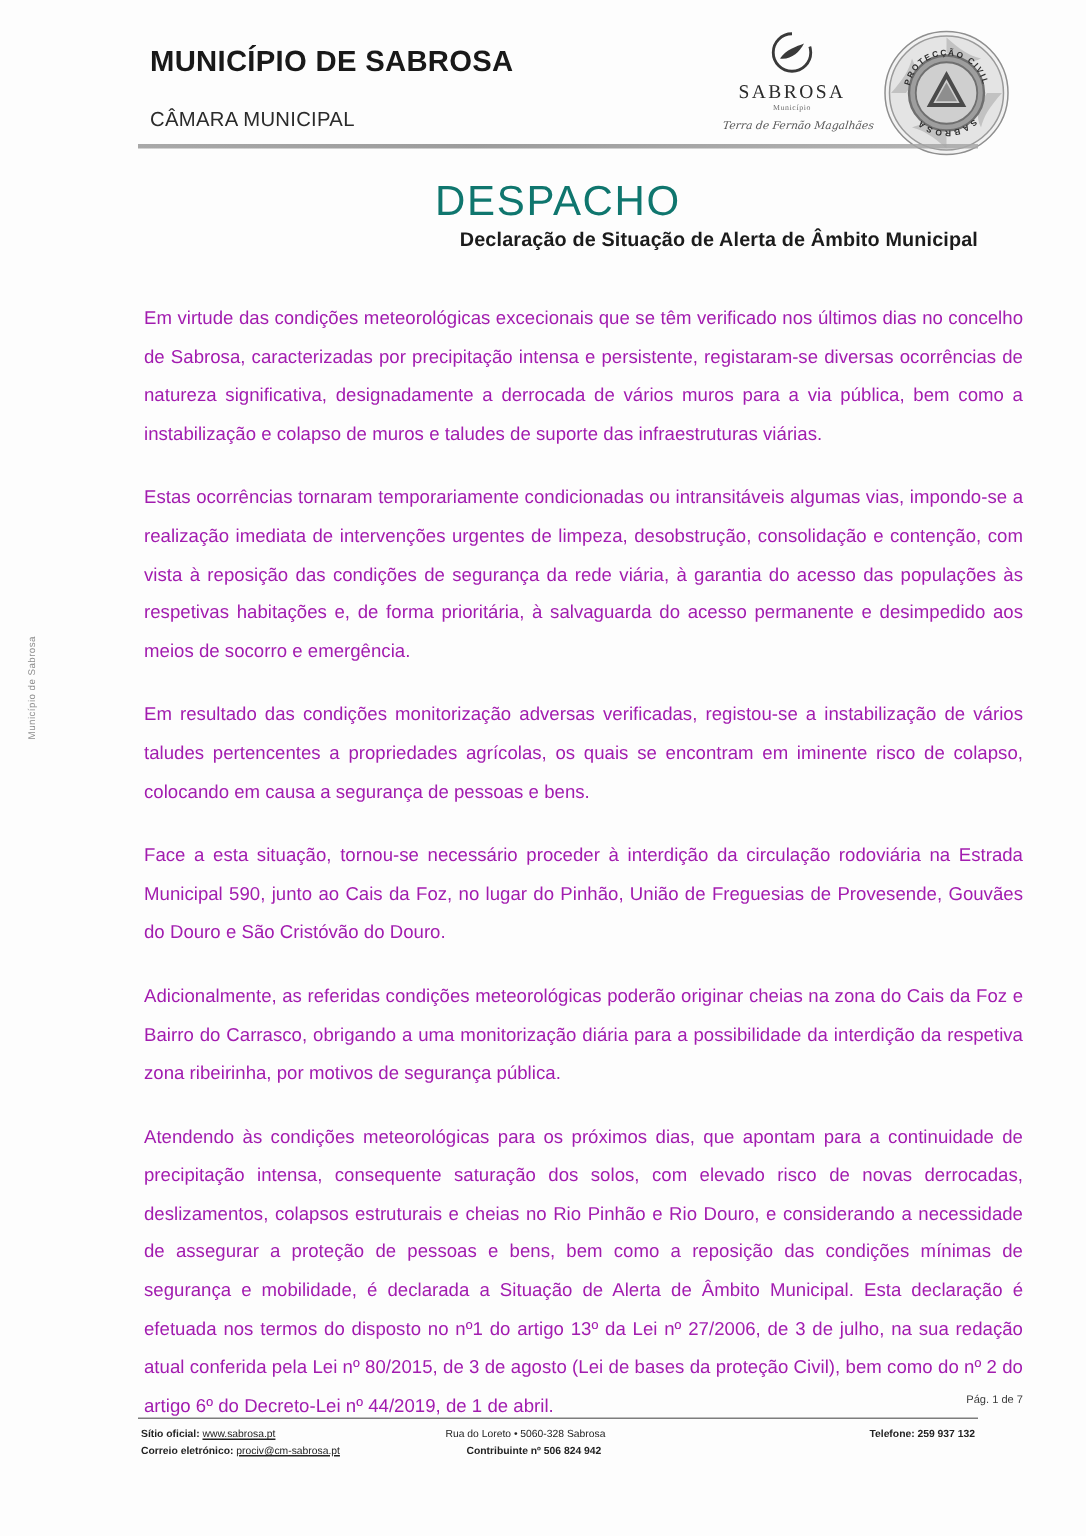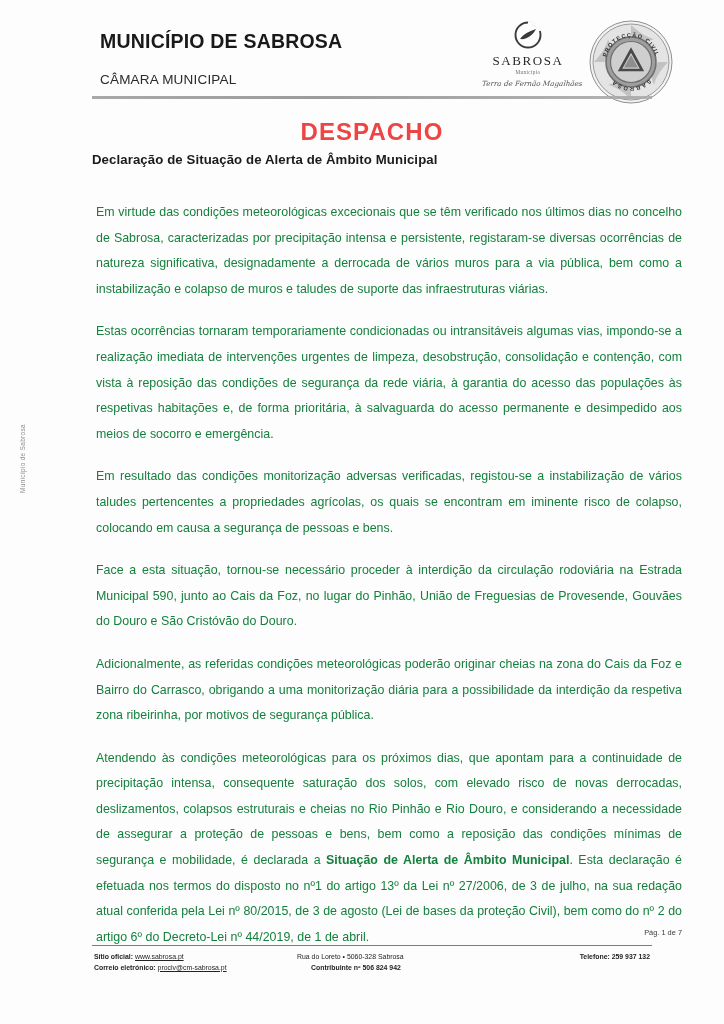--- a/index.html
+++ b/index.html
@@ -80,47 +80,46 @@
     position: absolute; left: 92px; top: 96px;
     width: 560px; height: 3px;
     background: linear-gradient(90deg,#9a9a9a,#8b8b8b 40%,#a8a8a8);
     opacity: .85;
   }
 
   
   #doc-title {
     position: absolute; left: 92px; top: 118px;
     width: 560px; text-align: center;
-    font-size: 24px; letter-spacing: 1.1px;
-    color: #ef4444;
-    font-weight: bold;
+    font-size: 28px; letter-spacing: 1.1px;
+    color: #0f766e;
   }
   #doc-subtitle {
     position: absolute; left: 92px; top: 152px;
-    width: 560px; text-align: left;
+    width: 560px; text-align: right;
     font-size: 13.2px; font-weight: bold;
     color: #1b1b1b; letter-spacing: .1px;
   }
 
   
   #body-text {
     position: absolute;
     left: 96px; top: 200px;
     width: 586px;
   }
   .para {
     font-size: 12.4px;
     line-height: 25.6px;
     text-align: justify;
-    color: #15803d;
+    color: #a21caf;
     margin-bottom: 17px;
     letter-spacing: .02px;
   }
   .para:last-child { margin-bottom: 0; }
-  .para b { font-weight: bold; }
+  .para b { font-weight: normal; }
 
   
   #page-num {
     position: absolute; right: 42px; top: 928px;
     font-size: 7.4px; color: #3a3a3a;
   }
   #footer-rule {
     position: absolute; left: 92px; top: 945px;
     width: 560px; height: 1.4px;
     background: #7d7d7d;

